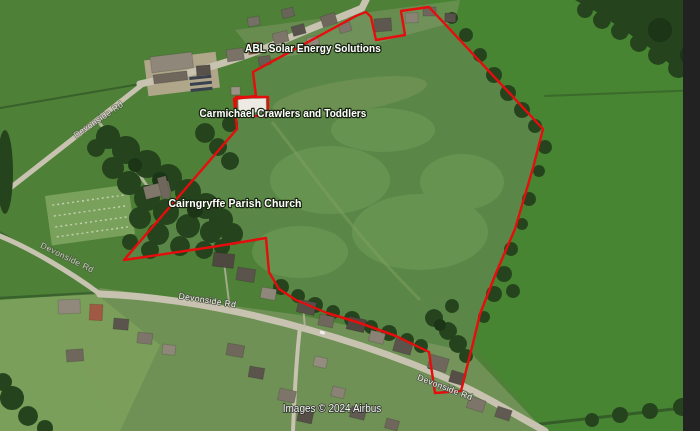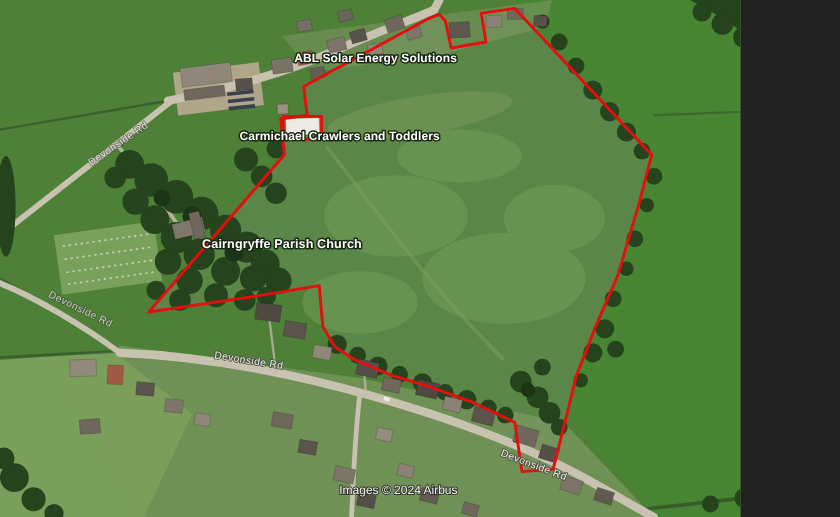--- a/index.html
+++ b/index.html
@@ -1,16 +1,16 @@
 <!DOCTYPE html>
 <html style="--boundary: #e60d0d;"><head>
 <meta charset="utf-8">
 <style>
   html,body{margin:0;padding:0;background:#222;}
-  .stage{position:relative;width:617px;height:431px;overflow:hidden;font-family:"Liberation Sans",sans-serif;}
+  .stage{position:relative;width:683px;height:431px;overflow:hidden;font-family:"Liberation Sans",sans-serif;}
   svg{display:block;}
   svg text{font-family:"Liberation Sans",sans-serif;}
   .poi{fill:#ffffff;font-size:10px;font-weight:600;stroke:#16240f;stroke-width:2.4px;
        paint-order:stroke;stroke-linejoin:round;text-anchor:middle;letter-spacing:.1px;}
   .poi-church{font-size:10.5px;}
   .road-label{fill:#ffffff;opacity:.88;font-size:8.5px;stroke:#4a4a40;stroke-width:1.6px;
        paint-order:stroke;stroke-linejoin:round;text-anchor:middle;letter-spacing:.4px;}
   .road-label-faint{opacity:.62;}
   .attr-label{fill:#ffffff;opacity:.9;font-size:10px;stroke:#2a2a2a;stroke-width:1.6px;
        paint-order:stroke;text-anchor:middle;}

